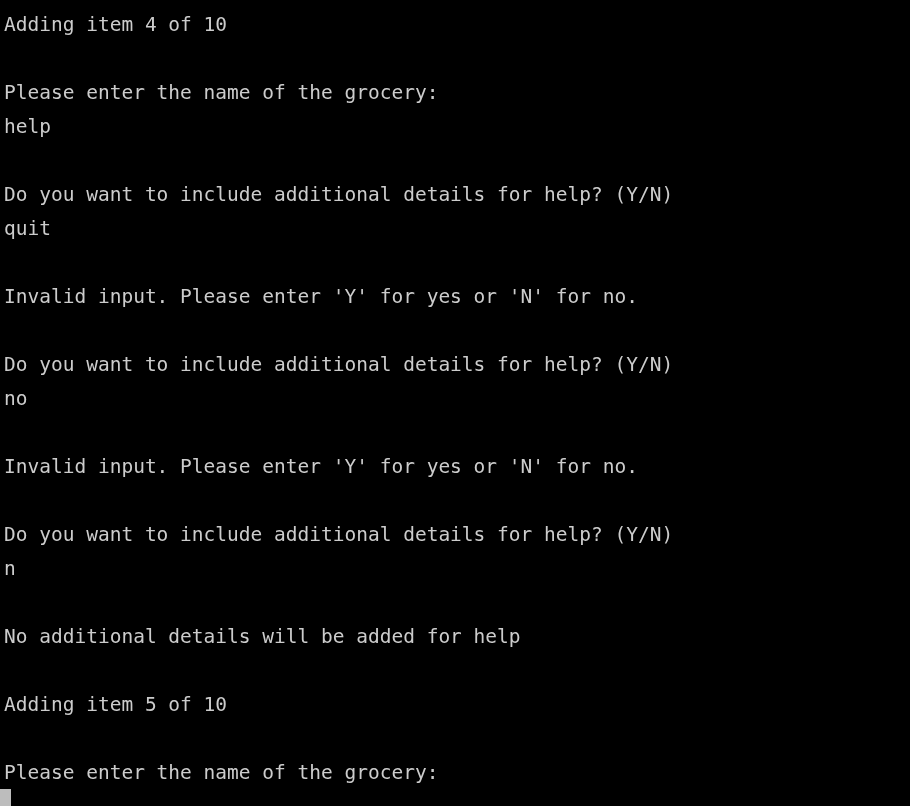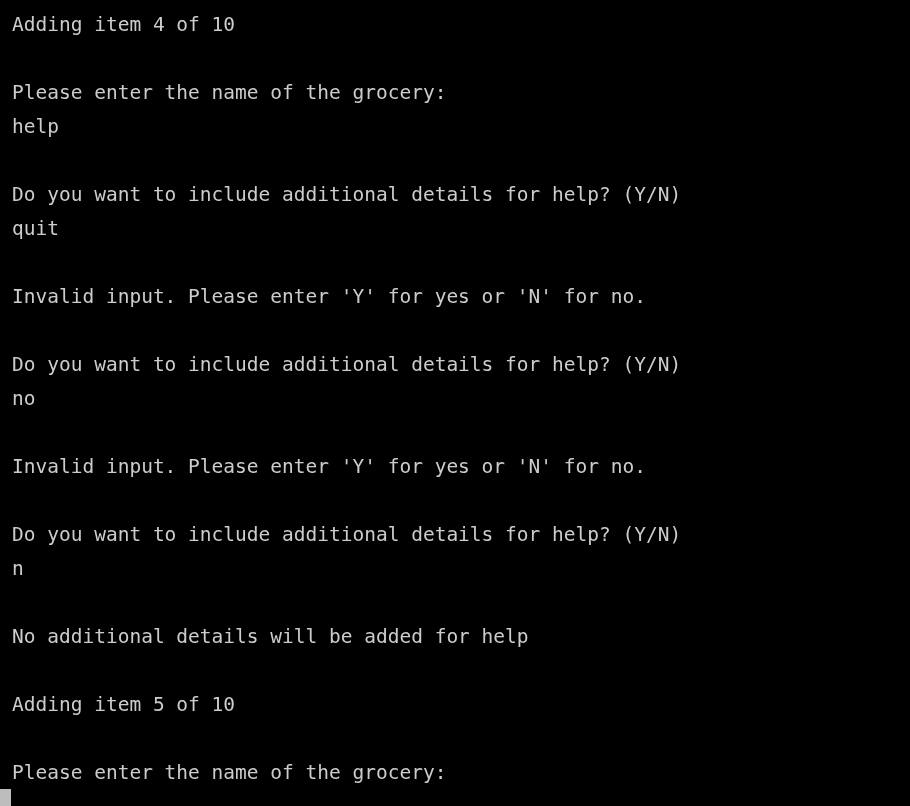--- a/index.html
+++ b/index.html
@@ -25,21 +25,21 @@
     left: 0px;
     top: 8px;
     width: 910px;
     white-space: pre;
   }
   .term-line {
     height: 34px;
     line-height: 34px;
     white-space: pre;
     color: #cccccc;
-    padding-left: 12px;
+    padding-left: 4px;
   }
   .term-line.blank {
     color: transparent;
   }
   #cursor {
     position: absolute;
     left: 0px;
     top: 789px;
     width: 11px;
     height: 17px;

